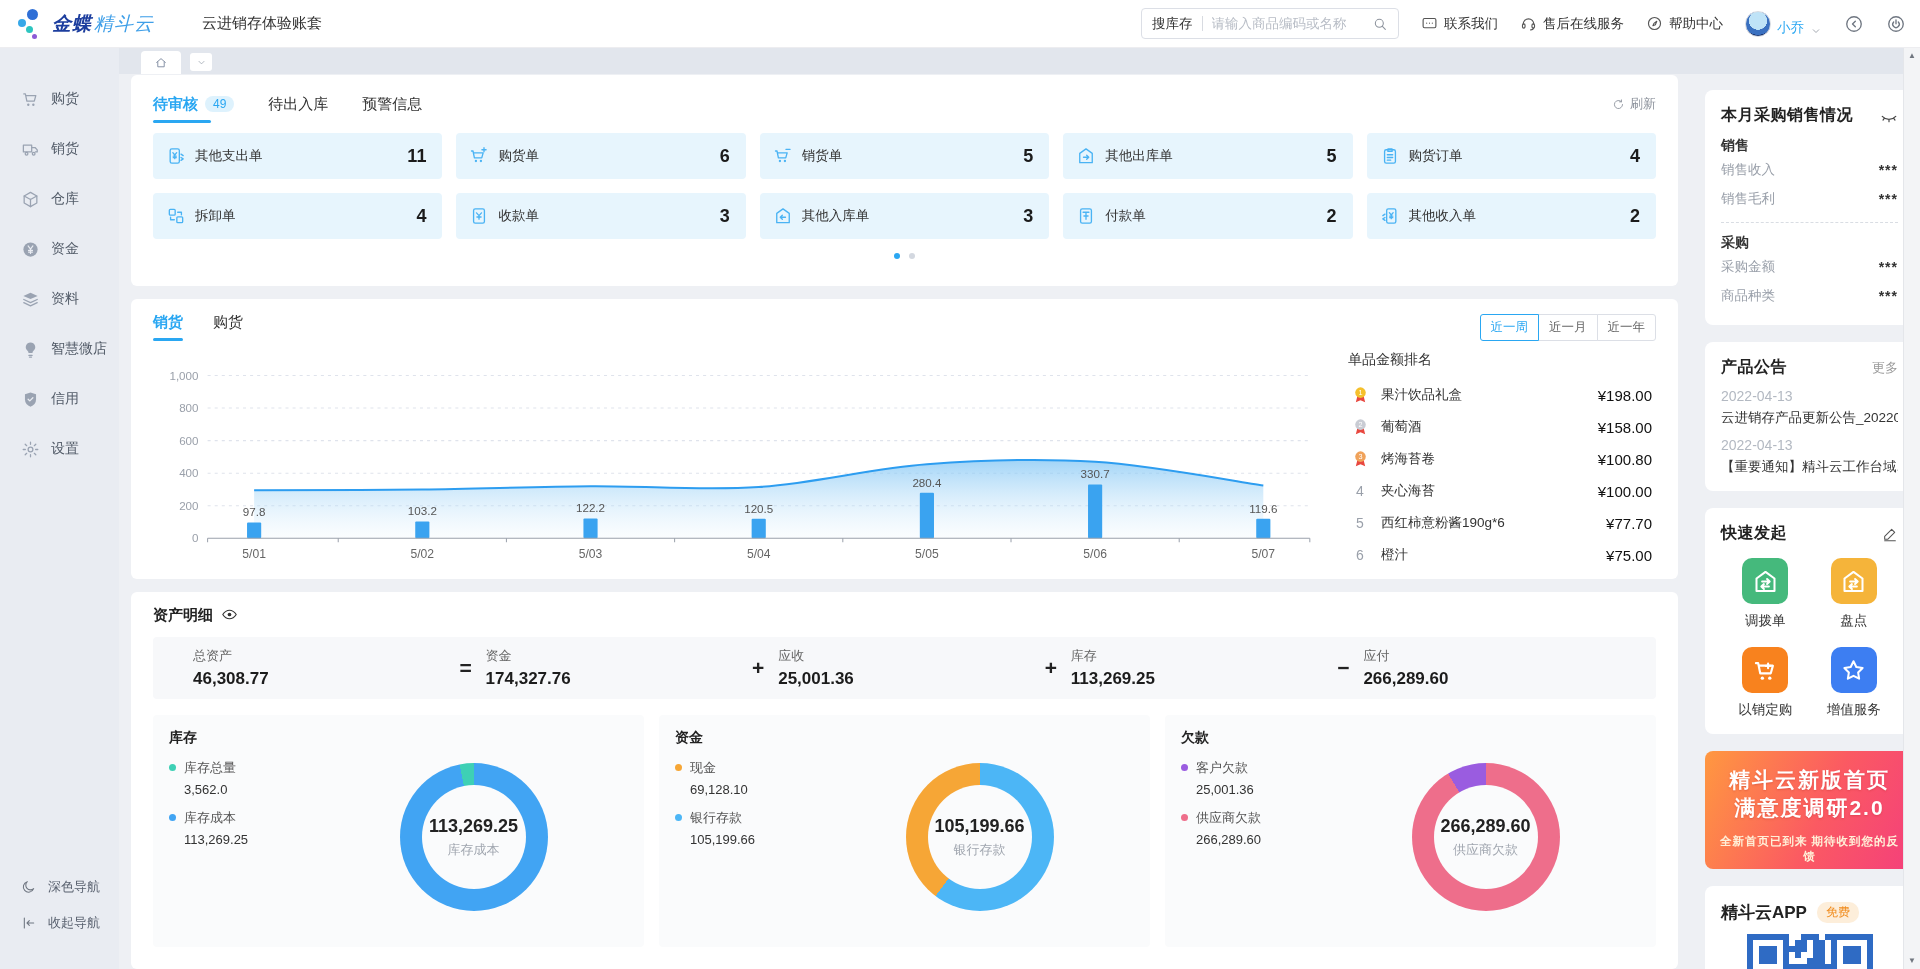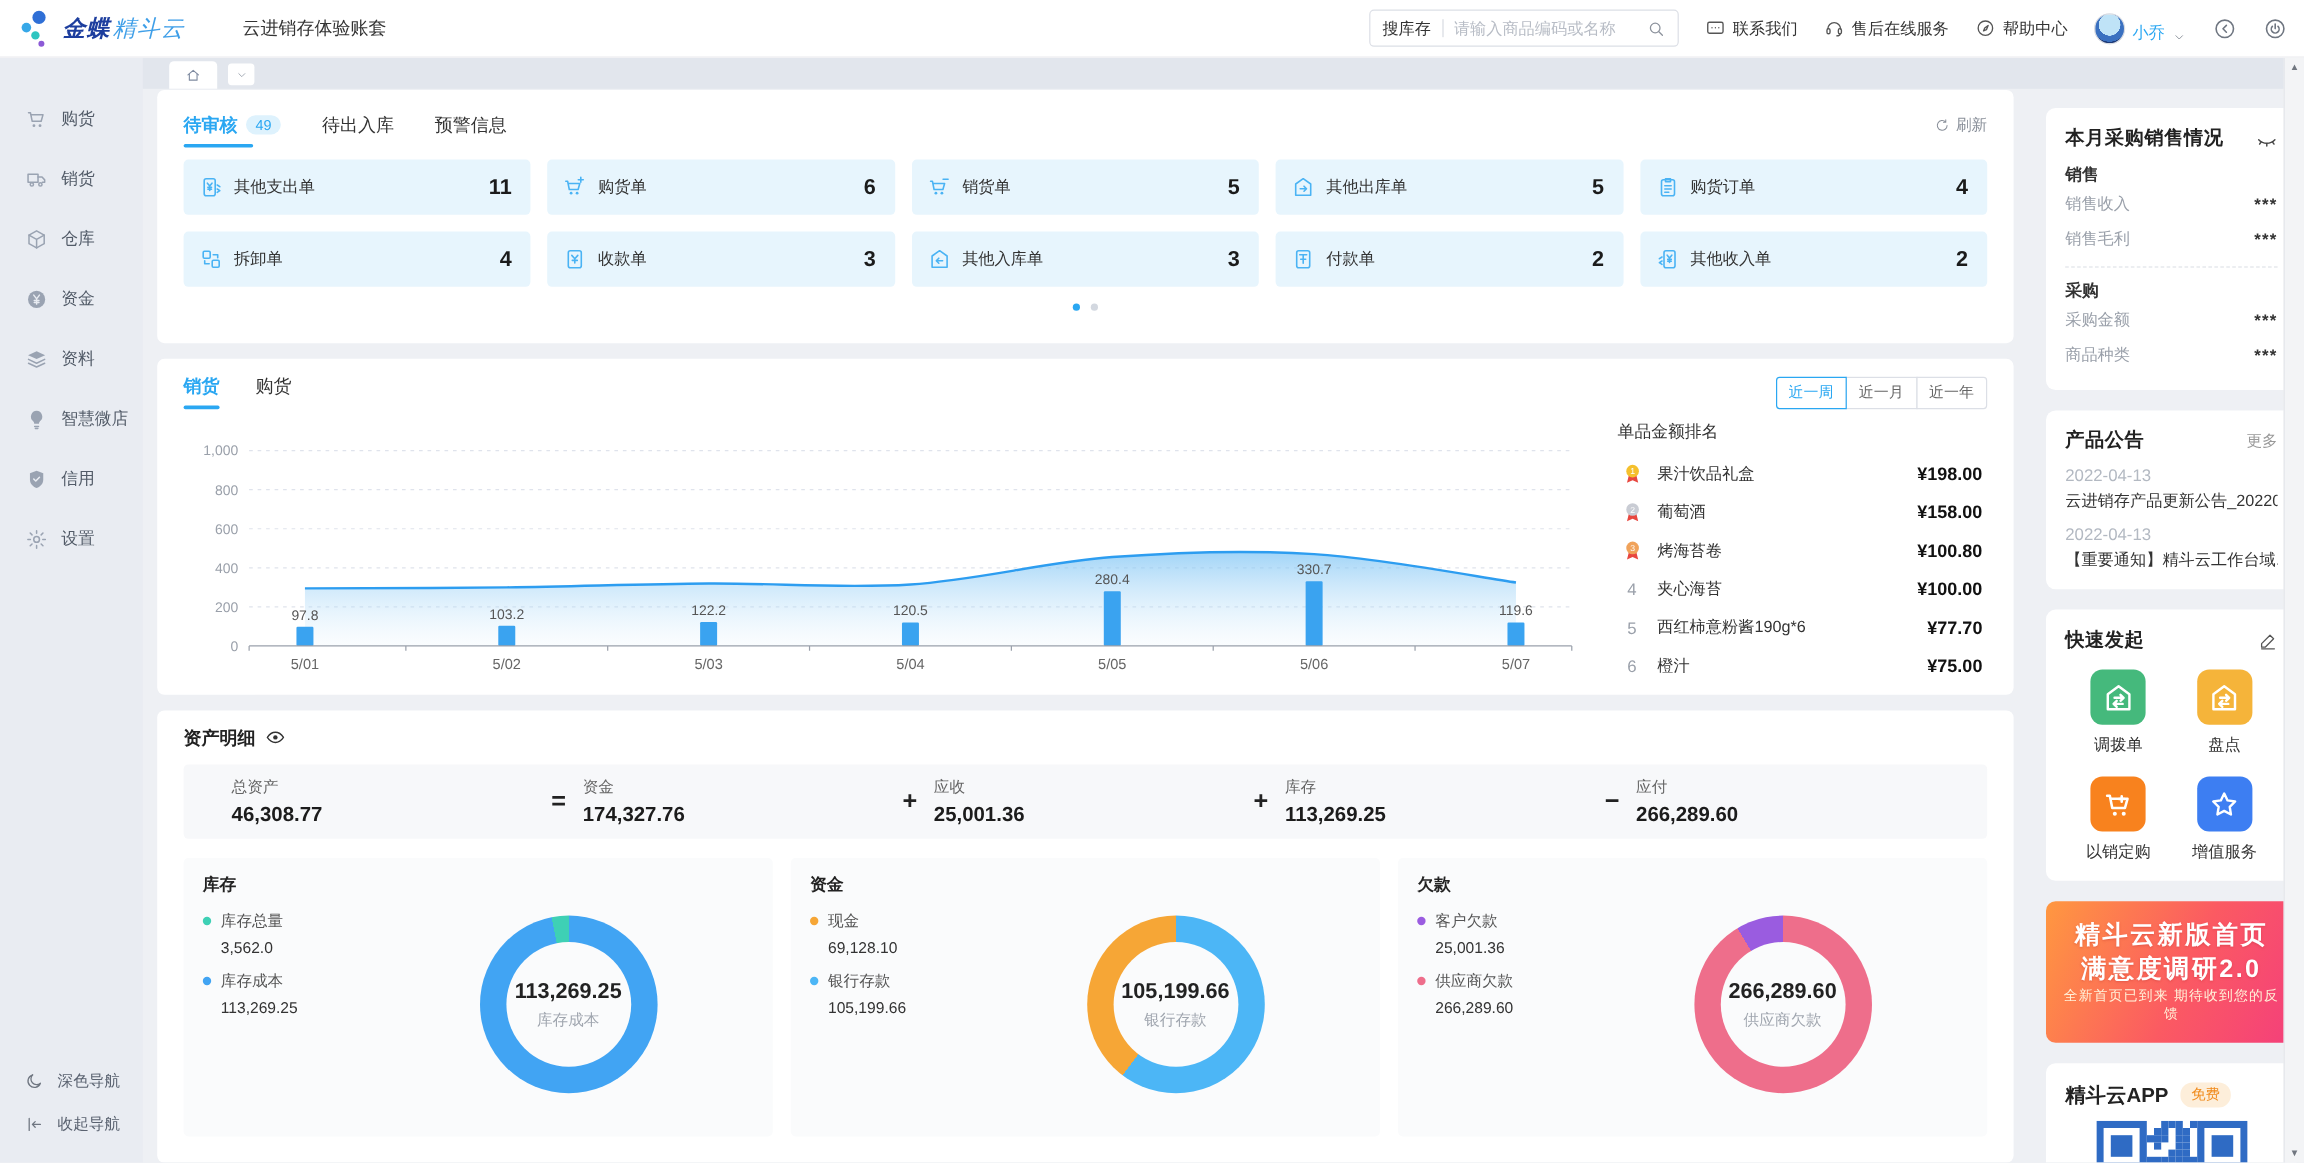--- a/index.html
+++ b/index.html
@@ -32,21 +32,21 @@
   .avatar{width:26px;height:26px;border-radius:50%;background:radial-gradient(circle at 50% 36%,#bfe3f7 0 46%,#3a70c0 47% 72%,#1d3a78 73%);border:1px solid #d7dbe2}
   .username{font-size:13.5px;color:var(--accent,#2aa7f2)}
   .userbox .caret{width:12px;height:12px;color:#8d939d}
   .winbtn{width:20px;height:20px;color:#6f7681;cursor:pointer}
 
   
   .body-row{display:flex;height:921px}
   .sidebar{width:119px;background:var(--sidebar-bg,#e9ecf2);display:flex;flex-direction:column;padding-top:26px;flex-shrink:0}
   .side-item{height:50px;display:flex;align-items:center;gap:11px;padding-left:21px;font-size:14px;color:#525b68;cursor:pointer}
   .side-item .ic{width:19px;height:19px;color:#9aa3b2}
-  .side-foot{margin-top:auto;padding-bottom:14px}
+  .side-foot{margin-top:auto;padding-bottom:28px}
   .side-foot .side-item{height:36px;font-size:13px;color:#5a6270}
   .side-foot .ic{width:16px;height:16px;color:#6f7681}
   .main-wrap{flex:1;display:flex;flex-direction:column;min-width:0}
   .tabstrip{height:26px;background:#e2e6ed;display:flex;align-items:flex-end;padding-left:22px;gap:9px}
   .tab-home{width:40px;height:23px;background:#fff;border-radius:4px 4px 0 0;display:flex;align-items:center;justify-content:center;color:#7f8ba0;cursor:pointer}
   .tab-home .ic{width:14px;height:14px}
   .tab-caret{width:22px;height:18px;background:#fff;border-radius:3px;margin-bottom:3px;display:flex;align-items:center;justify-content:center;color:#98a0ac;cursor:pointer}
   .tab-caret .ic{width:11px;height:11px}
   .content{flex:1;display:flex;padding:1px 6px 0 12px;overflow:hidden}
   .main-col{flex:1;display:flex;flex-direction:column;gap:13px;min-width:0}
@@ -86,21 +86,21 @@
   .range-btn.active{color:var(--accent,#2aa7f2);border-color:var(--accent,#2aa7f2);position:relative;z-index:1}
   .trend-body{display:flex;flex:1;min-height:0}
   .chart-wrap{flex:1;min-width:0;padding-top:6px}
   .ranking{width:330px;padding:6px 4px 0 22px;flex-shrink:0}
   .rank-title{font-size:14px;color:#333;margin-bottom:10px}
   .rank-row{display:flex;align-items:center;height:32px}
   .rank-ic{width:24px;display:flex;justify-content:center}
   .rank-ic svg{width:17px;height:19px}
   .rank-num{font-size:14px;color:#9aa0aa}
   .rank-name{flex:1;font-size:13.5px;color:#333;margin-left:9px;white-space:nowrap;overflow:hidden;text-overflow:ellipsis}
-  .rank-price{font-size:15px;font-weight:bold;color:#111;margin-left:10px}
+  .rank-price{font-size:15px;font-weight:normal;color:#111;margin-left:10px}
 
   
   .panel-assets{flex:1;padding:14px 22px 0;overflow:hidden}
   .assets-head{display:flex;align-items:flex-start;gap:8px}
   .assets-title{font-size:15px;font-weight:bold;color:#222}
   .assets-head .ic{width:17px;height:17px;color:#333;cursor:pointer}
   .formula{margin-top:12px;height:62px;background:#f7f8fa;border-radius:4px;display:flex;align-items:center;padding:0 40px}
   .term{flex:1;}
   .term .t-lbl{font-size:13px;color:#666}
   .term .t-val{font-size:17px;font-weight:bold;color:#1c1c1c;margin-top:4px}
@@ -136,21 +136,21 @@
   .ann-item{margin-top:10px;cursor:pointer}
   .ann-date{font-size:14px;color:#b3b9c2}
   .ann-text{font-size:13.5px;color:#333;margin-top:5px;white-space:nowrap;overflow:hidden}
   .qa-grid{display:grid;grid-template-columns:1fr 1fr;row-gap:17px;margin-top:14px;justify-items:center}
   .qa{display:flex;flex-direction:column;align-items:center;cursor:pointer}
   .qa .qa-ic{width:46px;height:46px;border-radius:10px;display:flex;align-items:center;justify-content:center}
   .qa .qa-ic svg{width:27px;height:27px}
   .qa .qa-lbl{font-size:13.5px;color:#333;margin-top:8px}
   .banner{height:118px;border-radius:8px;padding:15px 10px 12px;text-align:center;color:#fff;overflow:hidden;cursor:pointer;flex-shrink:0}
   .banner .b1{font-size:21px;font-weight:bold;letter-spacing:2px;line-height:28px;text-shadow:0 1px 2px rgba(180,40,40,.35)}
-  .banner .bsub{font-size:11.5px;font-weight:normal;color:#fff0d8;margin-top:0;letter-spacing:1px}
+  .banner .bsub{font-size:11.5px;font-weight:bold;color:#fff0d8;margin-top:12px;letter-spacing:1px}
   .app-panel{flex:1 0 auto;min-height:140px}
   .app-head{display:flex;align-items:center;gap:10px}
   .app-title{font-size:17px;font-weight:bold;color:#222}
   .free-badge{background:#fdeeda;color:#f08a1a;font-size:12px;border-radius:10px;padding:2px 9px}
   .qr-wrap{display:flex;justify-content:center;margin-top:10px}
 
   
   .scrollbar{position:absolute;right:0;top:48px;bottom:0;width:17px;background:#f3f4f6;border-left:1px solid #e4e6ea;display:flex;flex-direction:column;align-items:center;justify-content:space-between;padding:3px 0;cursor:pointer}
   .sb-arrow{font-size:8px;color:#70767f;line-height:10px}
 </style>

